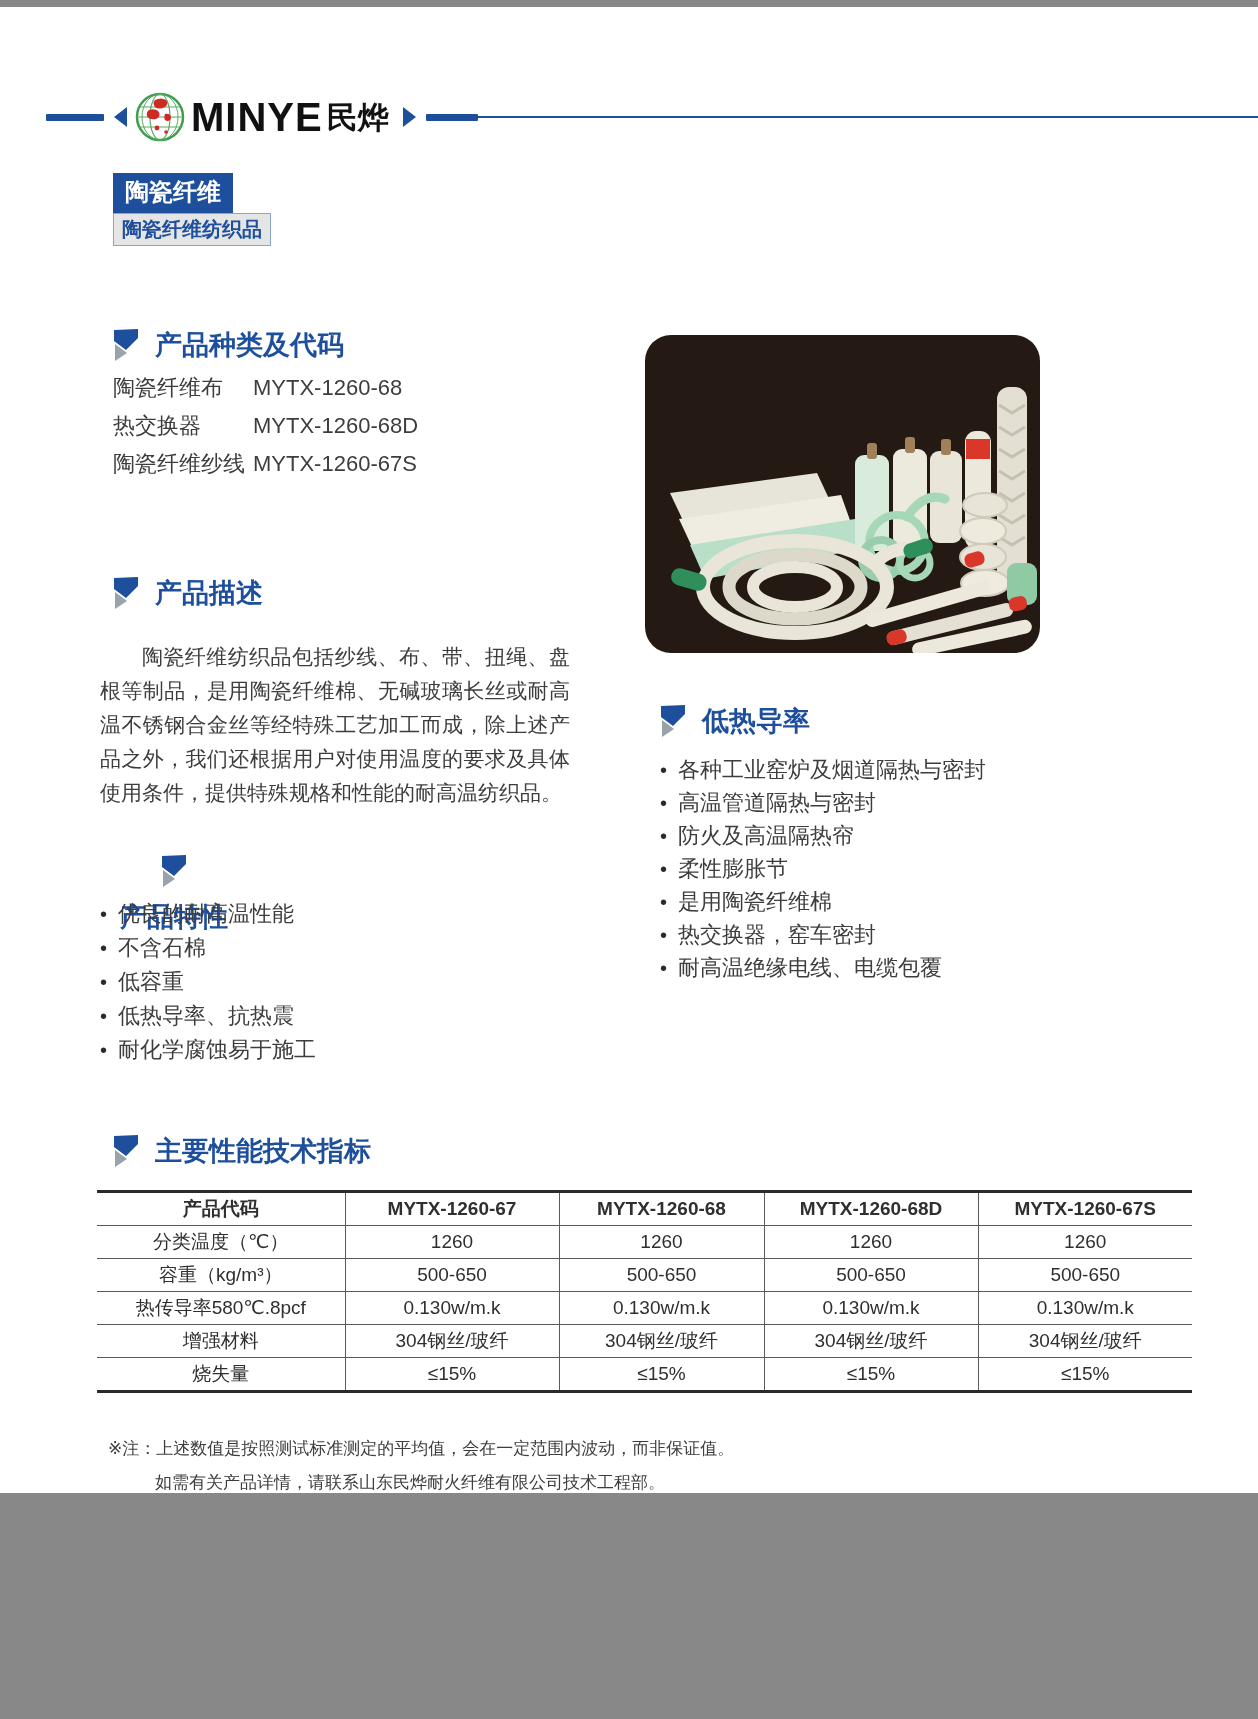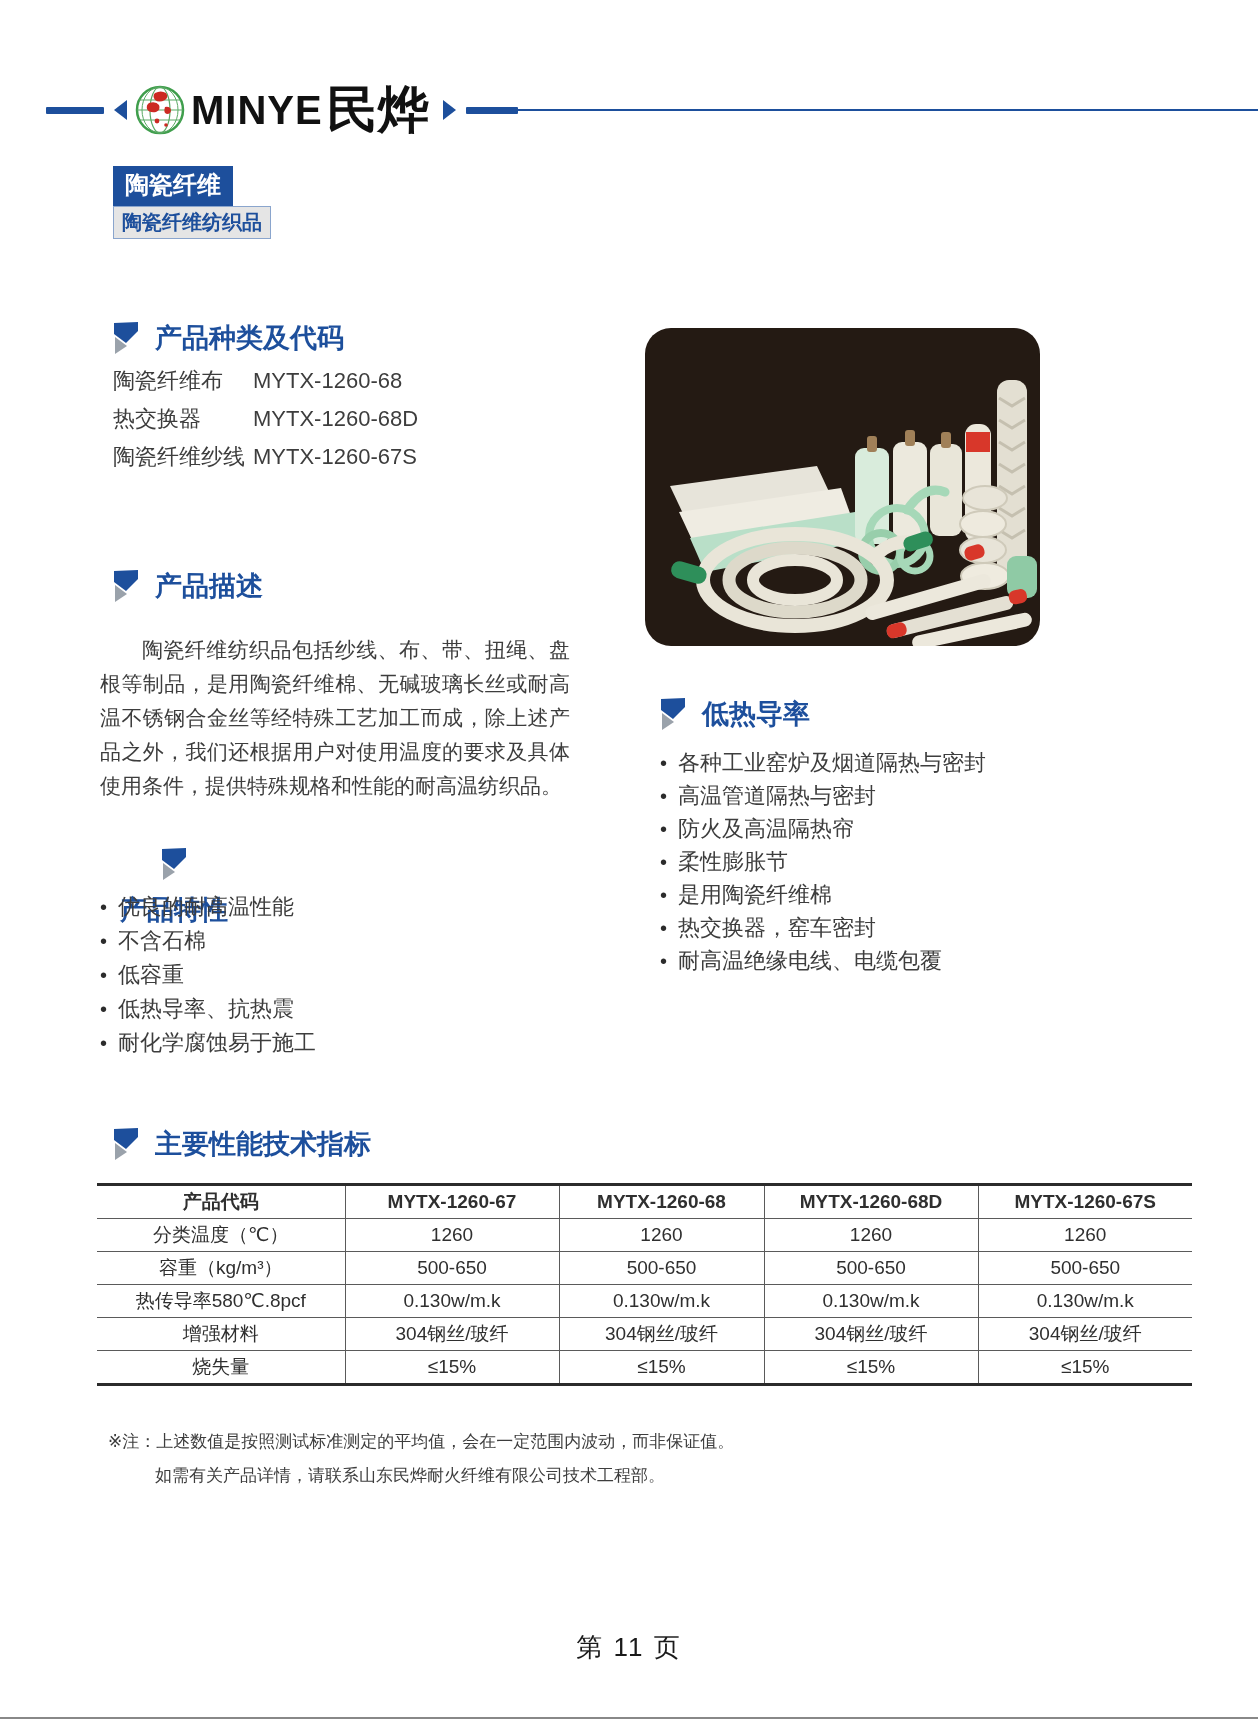--- a/index.html
+++ b/index.html
@@ -1,31 +1,31 @@
 <!DOCTYPE html>
 <html><head>
 <meta charset="utf-8">
 <style>
   html,body{margin:0;padding:0;background:#888;}
   .page{
-    position:relative;width:1258px;height:1717px;margin:0 auto;
+    position:relative;width:1258px;height:1486px;margin:7px auto;
     background:#ffffff;overflow:hidden;
     font-family:"Liberation Sans","DejaVu Sans",sans-serif;
     color:#3d3d3d;
   }
   
   .brand-row{position:absolute;left:46px;top:84px;right:0;height:52px;display:flex;align-items:center;}
   .dash{width:58px;height:7px;background:#1d4f9c;border-radius:1px;flex:0 0 auto;}
   .dash.dash-r{width:52px;}
   .tri{width:0;height:0;border-top:10px solid transparent;border-bottom:10px solid transparent;flex:0 0 auto;}
   .tri-left{border-right:13px solid #1d4f9c;margin-left:10px;}
   .tri-right{border-left:13px solid #1d4f9c;margin-right:10px;}
   .globe{flex:0 0 auto;margin:0 6px 0 8px;display:block;}
   .brand-latin{font-size:40px;font-weight:800;color:#111;letter-spacing:1px;line-height:1;}
-  .brand-cjk{font-size:51px;font-weight:700;color:#111;line-height:1;margin:0 14px 0 4px;font-family:"Liberation Serif","DejaVu Serif",serif;}
+  .brand-cjk{font-size:31px;font-weight:700;color:#111;line-height:1;margin:0 14px 0 4px;font-family:"Liberation Serif","DejaVu Serif",serif;}
   .rule{flex:1 1 auto;height:2px;background:#1d4f9c;}
   
   .cat-badge{position:absolute;left:113px;top:166px;background:#1d4f9c;color:#fff;
     font-size:24px;font-weight:700;padding:5px 12px 6px;line-height:1.2;}
   .cat-sub{position:absolute;left:113px;top:206px;color:#1d4f9c;font-size:20px;font-weight:600;
     border:1px solid #8aa5cd;background:#e5e5e5;padding:3px 8px 4px;line-height:1.2;}
   
   .sec-head{position:absolute;display:flex;align-items:center;gap:16px;text-align:center;}
   .sec-head h2{margin:0;font-size:27px;font-weight:700;color:#1d4f9c;line-height:1;}
   .flag{display:block;flex:0 0 auto;}

